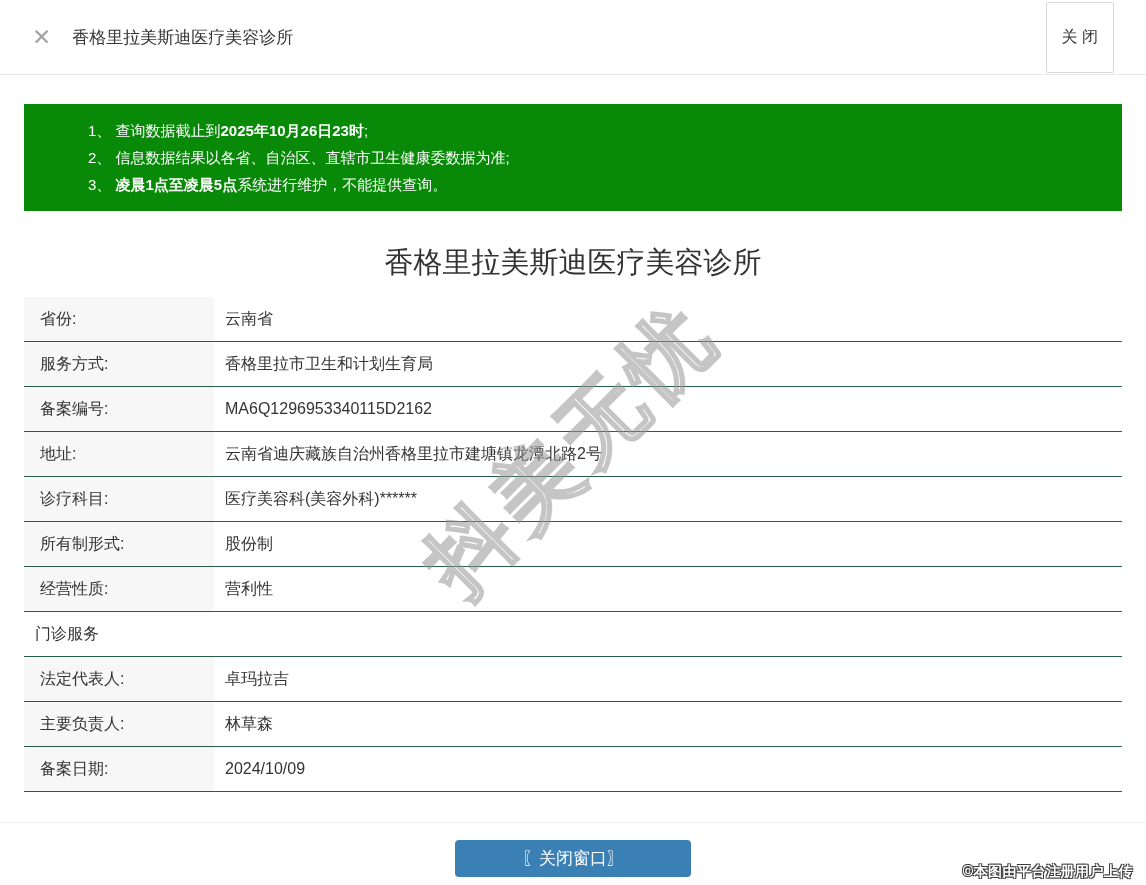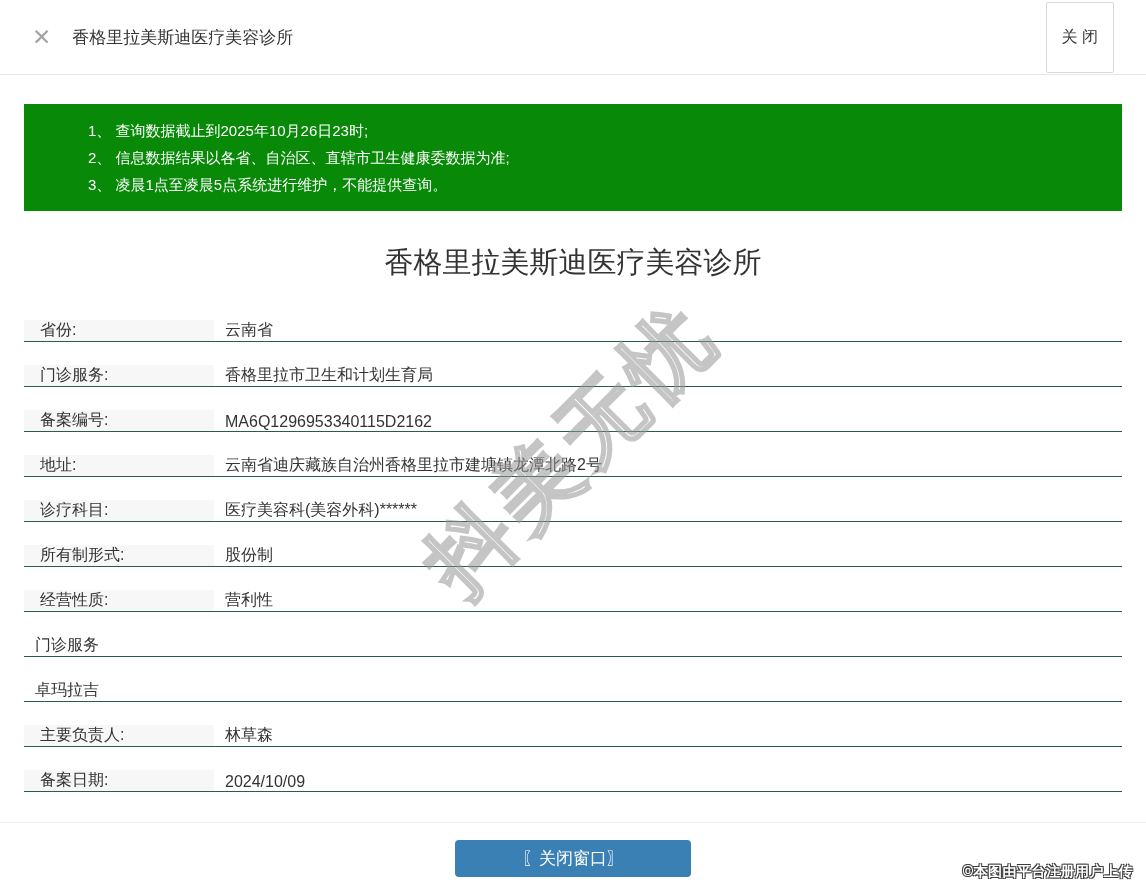--- a/index.html
+++ b/index.html
@@ -31,32 +31,31 @@
     color:#333;font-size:16px;padding:24px 15px;cursor:pointer;
     font-family:inherit;
   }
   
   .banner{
     position:absolute;top:104px;left:24px;width:1098px;
     background:var(--banner-green);color:#fff;
     padding:13px 20px 13px 64px;
     font-size:15px;line-height:27px;
   }
-  .notice-line b{font-weight:400;margin-top:32px;}
+  .notice-line b{font-weight:700;margin-top:32px;}
   
   .page-title{
     position:absolute;top:243px;left:0;width:100%;
     text-align:center;font-size:29px;color:#333;font-weight:500;
   }
   
   .info-table{position:absolute;top:297px;left:24px;width:1098px;}
   .info-row{
     display:flex;height:45px;border-bottom:1px solid var(--row-border);
     background:#fff;
-    align-items:flex-end;
   }
   .info-label{
     width:190px;background:#f7f7f7;
     display:flex;align-items:center;padding-left:16px;
     font-size:16px;color:#333;flex-shrink:0;
   }
   .info-value{
     flex:1;display:flex;align-items:center;padding-left:11px;
     font-size:16px;color:#333;
   }
@@ -106,21 +105,21 @@
 </div>
 
 <div class="page-title">香格里拉美斯迪医疗美容诊所</div>
 
 <div class="info-table">
     <div class="info-row">
       <div class="info-label">省份:</div>
       <div class="info-value">云南省</div>
     </div>
     <div class="info-row">
-      <div class="info-label">门诊服务:</div>
+      <div class="info-label">服务方式:</div>
       <div class="info-value">香格里拉市卫生和计划生育局</div>
     </div>
     <div class="info-row">
       <div class="info-label">备案编号:</div>
       <div class="info-value">MA6Q1296953340115D2162</div>
     </div>
     <div class="info-row">
       <div class="info-label">地址:</div>
       <div class="info-value">云南省迪庆藏族自治州香格里拉市建塘镇龙潭北路2号</div>
     </div>
@@ -133,20 +132,21 @@
       <div class="info-value">股份制</div>
     </div>
     <div class="info-row">
       <div class="info-label">经营性质:</div>
       <div class="info-value">营利性</div>
     </div>
     <div class="info-row">
       <div class="info-value">门诊服务</div>
     </div>
     <div class="info-row">
+      <div class="info-label">法定代表人:</div>
       <div class="info-value">卓玛拉吉</div>
     </div>
     <div class="info-row">
       <div class="info-label">主要负责人:</div>
       <div class="info-value">林草森</div>
     </div>
     <div class="info-row">
       <div class="info-label">备案日期:</div>
       <div class="info-value">2024/10/09</div>
     </div>

